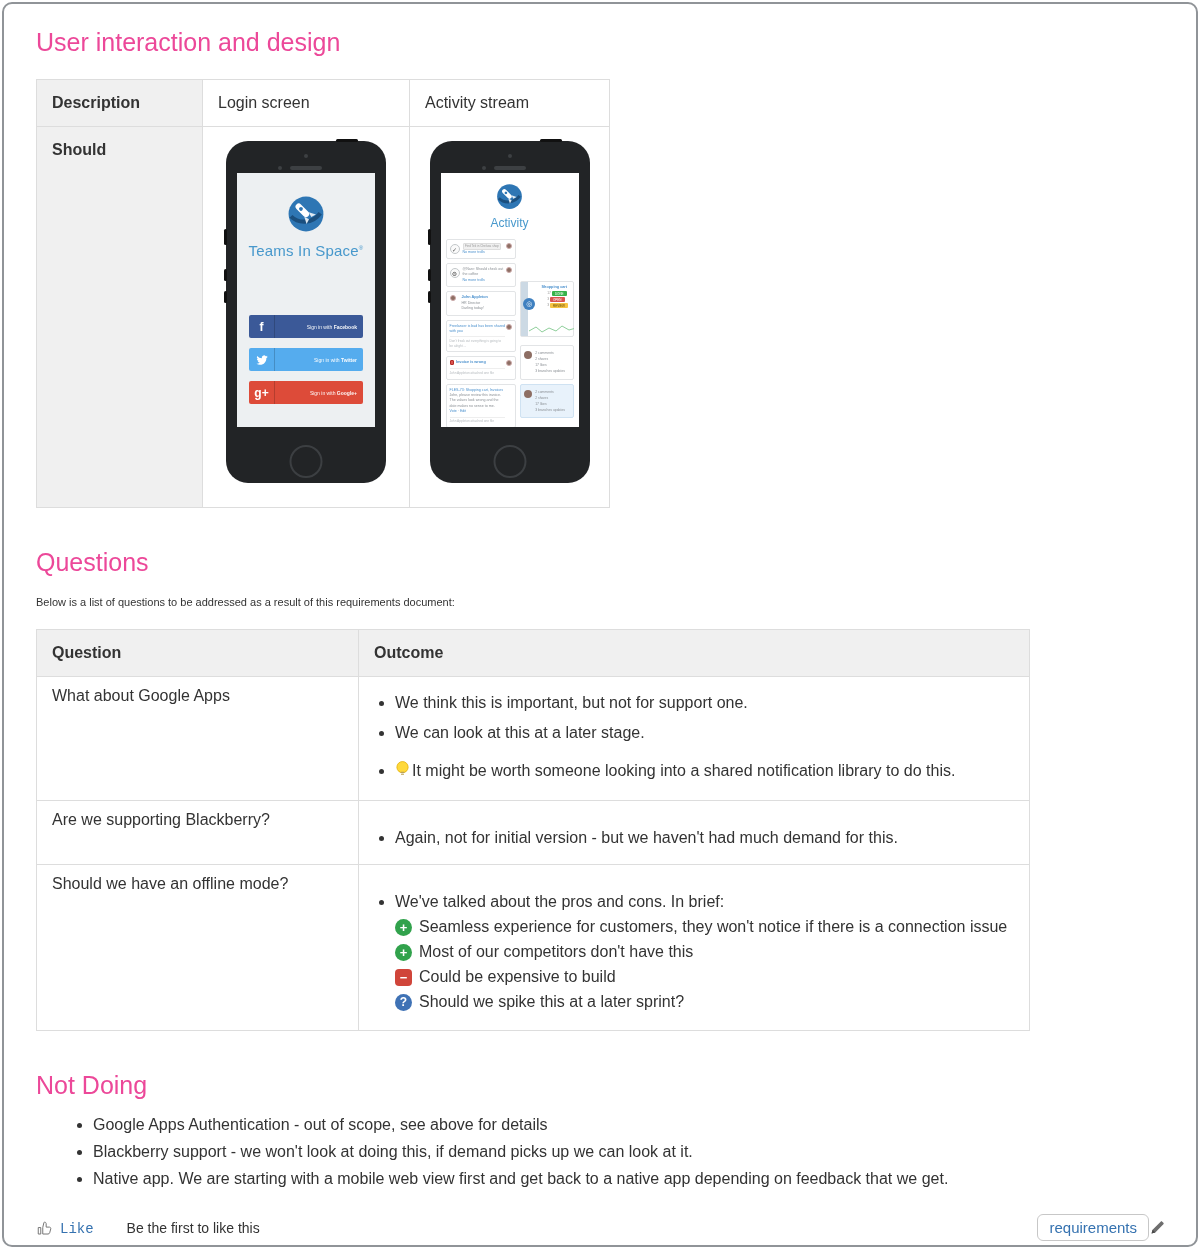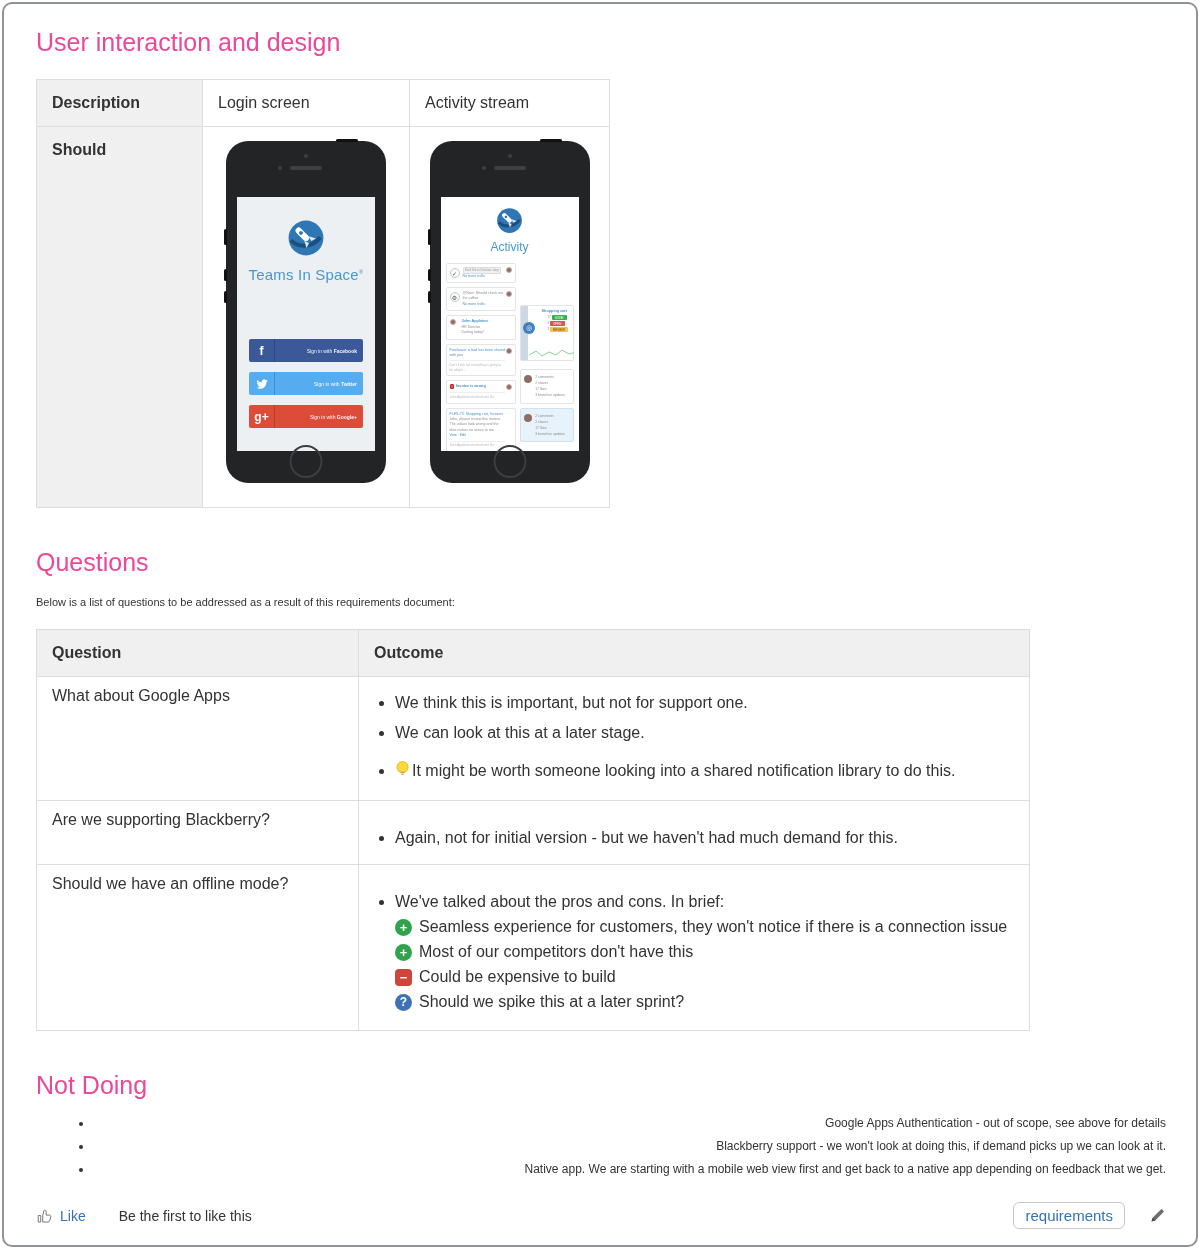--- a/index.html
+++ b/index.html
@@ -24,21 +24,21 @@
   .phone { width: 160px; height: 342px; background: #222426; border-radius: 22px; position: relative; margin: 2px auto 0; }
   .phone .nub { position: absolute; background: #111; border-radius: 2px; }
   .nub.pwr { top: -2px; right: 28px; width: 22px; height: 3px; }
   .nub.v1 { left: -2px; top: 88px; width: 3px; height: 16px; }
   .nub.v2 { left: -2px; top: 128px; width: 3px; height: 12px; }
   .nub.v3 { left: -2px; top: 150px; width: 3px; height: 12px; }
   .phone .cam { position: absolute; top: 13px; left: 50%; transform: translateX(-50%); width: 4px; height: 4px; border-radius: 50%; background: #3d4043; }
   .phone .spk { position: absolute; top: 25px; left: 50%; transform: translateX(-50%); width: 32px; height: 4px; border-radius: 2px; background: #3d4043; }
   .phone .spkdot { position: absolute; top: 25px; left: 50%; margin-left: -28px; width: 4px; height: 4px; border-radius: 50%; background: #3d4043; }
   .phone .home { position: absolute; bottom: 5px; left: 50%; transform: translateX(-50%); width: 33px; height: 33px; border: 2px solid #3c3f42; border-radius: 50%; }
-  .screen { position: absolute; left: 11px; right: 11px; top: 56px; height: 254px; overflow: hidden; }
+  .screen { position: absolute; left: 11px; right: 11px; top: 32px; height: 254px; overflow: hidden; }
   .screen.login { background: #edf0f2; }
   .screen.activity { background: #fff; }
 
   
   .logo-badge { display: block; margin: 0 auto; }
   .login .logo-badge { margin-top: 22px; }
   .brand-line { text-align: center; margin-top: 9px; color: #4798cc; font-size: 15px; letter-spacing: 0.2px; }
   .brand-line sup { font-size: 6px; }
   .login-buttons { position: absolute; left: 12px; right: 12px; top: 142px; }
   .sbtn { position: relative; height: 23px; border-radius: 2px; margin-bottom: 10px; color: #fff; }
@@ -95,28 +95,28 @@
   .qtable li:last-child { margin-bottom: 4px; margin-top: 18px; }
   .iconline { display: flex; align-items: center; gap: 7px; margin: 7px 0 7px 21px; }
   .ic { width: 17px; height: 17px; border-radius: 50%; color: #fff; font-size: 13px; font-weight: bold;
         display: inline-flex; align-items: center; justify-content: center; flex: none; line-height: 1; }
   .ic.plus { background: #31a24c; }
   .ic.minus { background: #d0453a; border-radius: 4px; }
   .ic.question { background: #3f72b5; font-size: 12px; }
   .bulb { display: inline-block; vertical-align: -3px; margin-right: 2px; }
 
   
-  ul.plain { margin-top: 16px; padding-left: 57px; font-size: 12px; text-align: right; }
+  ul.plain { margin-top: 16px; padding-left: 57px; font-size: 16px; }
   ul.plain li { margin-bottom: 9px; }
 
   
   .foot { display: flex; align-items: center; margin-top: 26px; font-size: 14px; }
-  .like-btn { display: inline-flex; align-items: center; gap: 6px; color: #3572b0; cursor: pointer; }
+  .like-btn { display: inline-flex; align-items: flex-end; gap: 6px; color: #3572b0; cursor: pointer; font-family: Liberation Mono, monospace; }
   .like-hint { margin-left: 33px; color: #333; }
-  .foot-right { margin-left: auto; display: flex; align-items: center; gap: 24px; }
+  .foot-right { margin-left: auto; display: flex; align-items: center; gap: 0; }
   .label-pill { border: 1px solid #c7c7c7; border-radius: 6px; padding: 4px 11px; color: #3572b0; font-size: 15px; background: #fff; }
 </style>
 </head>
 <body>
 
 <div class="frame">
 
   <h1 class="page-title">User interaction and design</h1>
 
   <table class="grid mockups">

